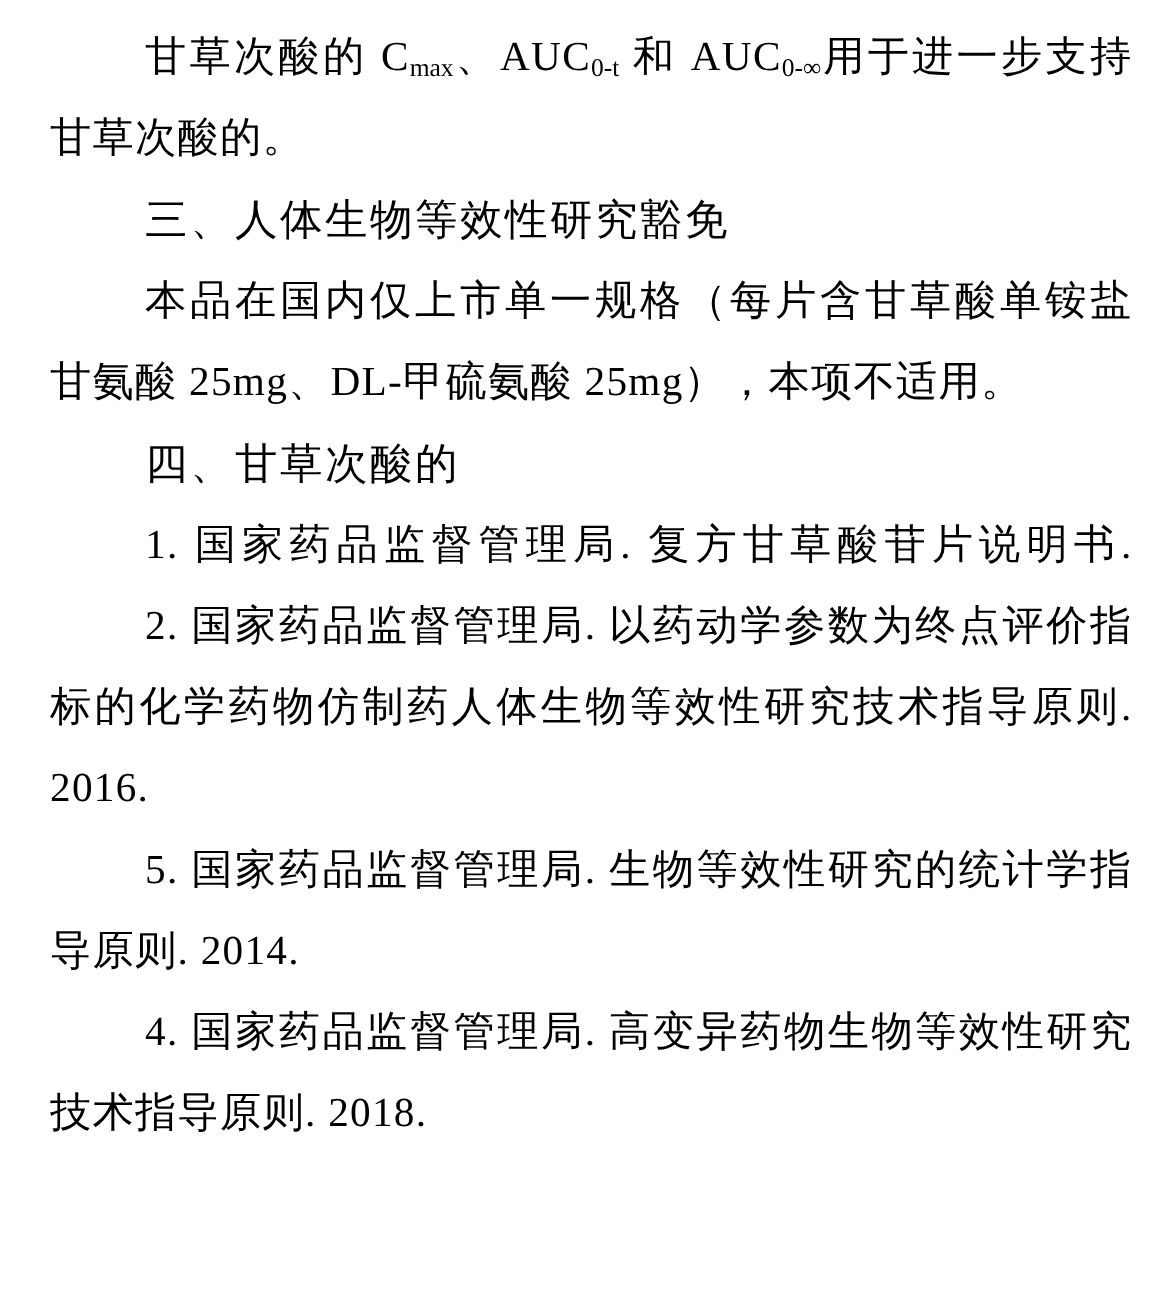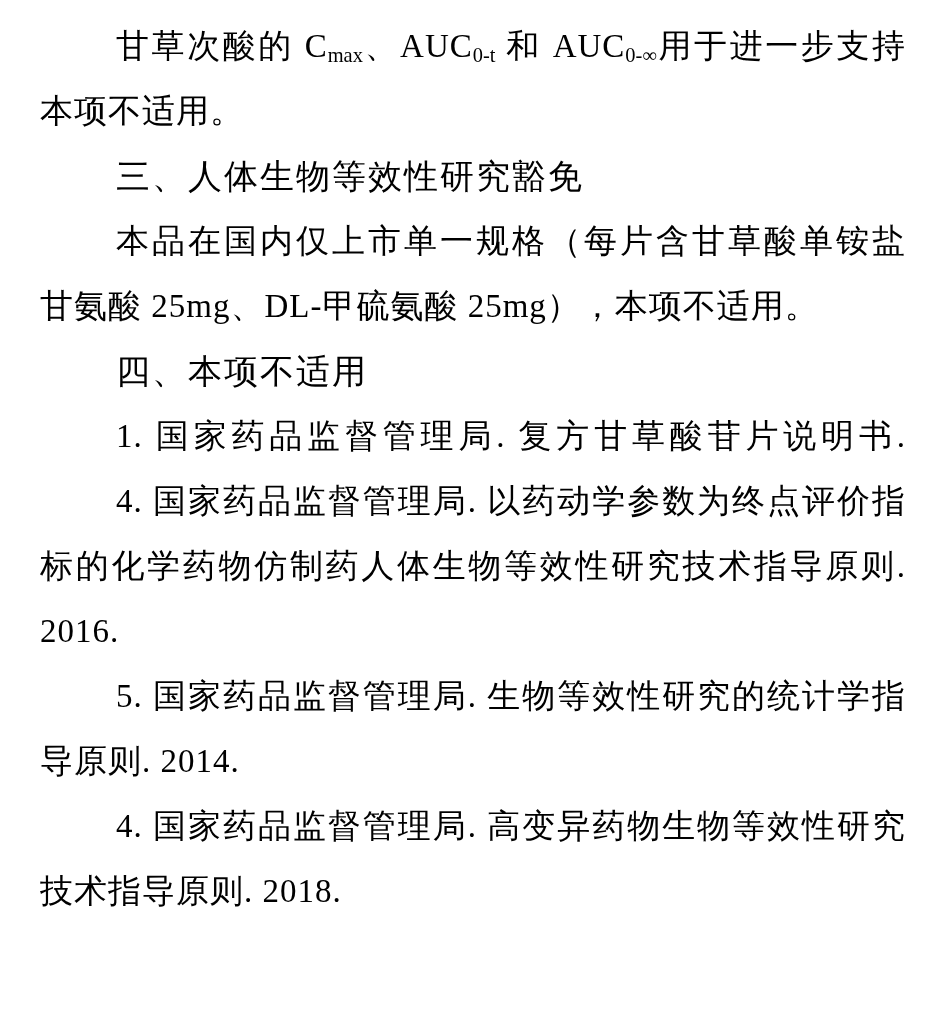--- a/index.html
+++ b/index.html
@@ -45,37 +45,37 @@
     letter-spacing: 0;
     margin-top: 40px;
   }
 </style>
 </head>
 <body>
 
 <div class="page" id="doc-root">
     <div class="block body">
       <div class="line indent fill"><span class="run">甘草次酸的 C</span><span class="run sub">max</span><span class="run">、AUC</span><span class="run sub">0-t</span><span class="run"> 和 AUC</span><span class="run sub">0-∞</span><span class="run">用于进一步支持临床</span></div>
-      <div class="line"><span class="run">本项不适用。</span></div>
+      <div class="line"><span class="run">甘草次酸的。</span></div>
     </div>
     <div class="block heading">
       <div class="line indent"><span class="run">三、人体生物等效性研究豁免</span></div>
     </div>
     <div class="block body">
       <div class="line indent fill"><span class="run">本品在国内仅上市单一规格（每片含甘草酸单铵盐 25mg、</span></div>
       <div class="line"><span class="run">甘氨酸 25mg、DL-甲硫氨酸 25mg），本项不适用。</span></div>
     </div>
     <div class="block heading">
-      <div class="line indent"><span class="run">四、本项不适用</span></div>
+      <div class="line indent"><span class="run">四、甘草次酸的</span></div>
     </div>
     <div class="block body">
       <div class="line indent fill"><span class="run">1. 国家药品监督管理局. 复方甘草酸苷片说明书. 2019.</span></div>
     </div>
     <div class="block body">
-      <div class="line indent fill"><span class="run">4. 国家药品监督管理局. 以药动学参数为终点评价指</span></div>
+      <div class="line indent fill"><span class="run">2. 国家药品监督管理局. 以药动学参数为终点评价指</span></div>
       <div class="line fill"><span class="run">标的化学药物仿制药人体生物等效性研究技术指导原则.</span></div>
       <div class="line"><span class="run">2016.</span></div>
     </div>
     <div class="block body">
       <div class="line indent fill"><span class="run">5. 国家药品监督管理局. 生物等效性研究的统计学指</span></div>
       <div class="line"><span class="run">导原则. 2014.</span></div>
     </div>
     <div class="block body">
       <div class="line indent fill"><span class="run">4. 国家药品监督管理局. 高变异药物生物等效性研究</span></div>
       <div class="line"><span class="run">技术指导原则. 2018.</span></div>

